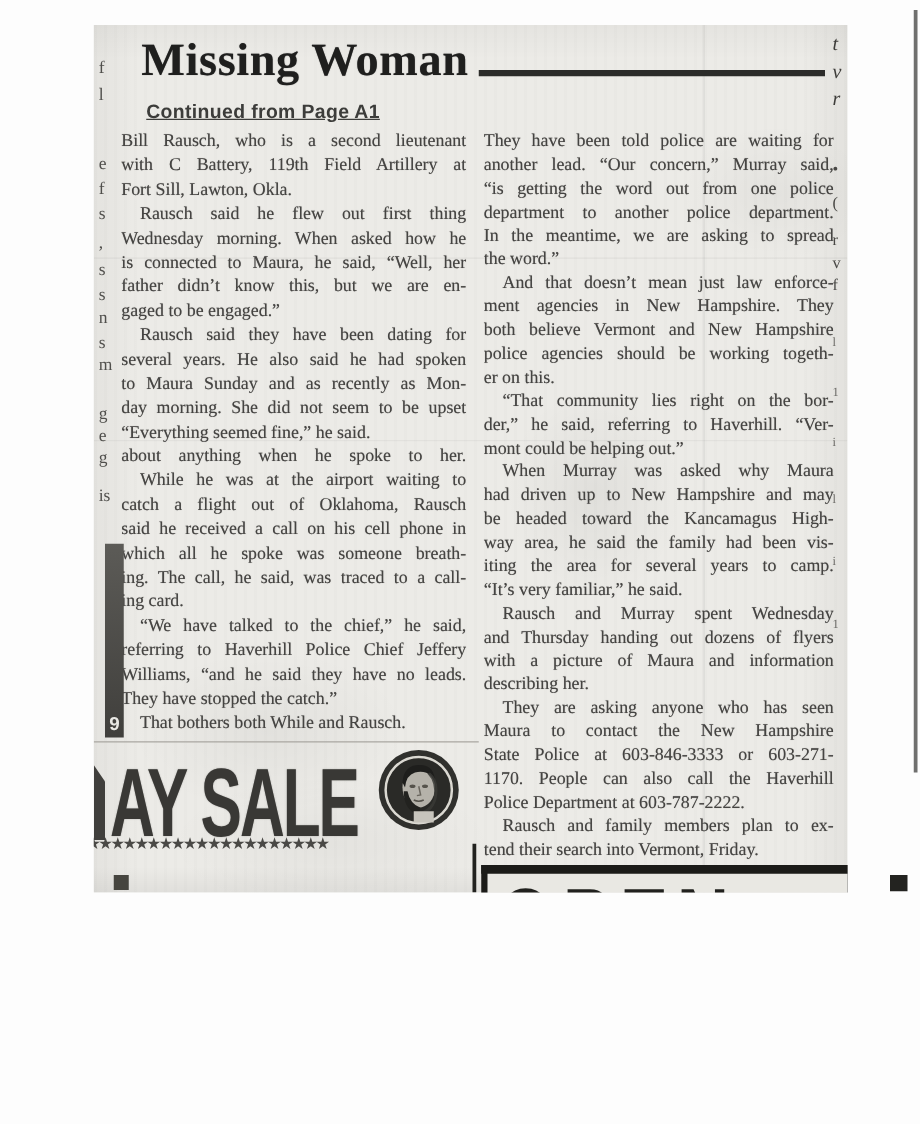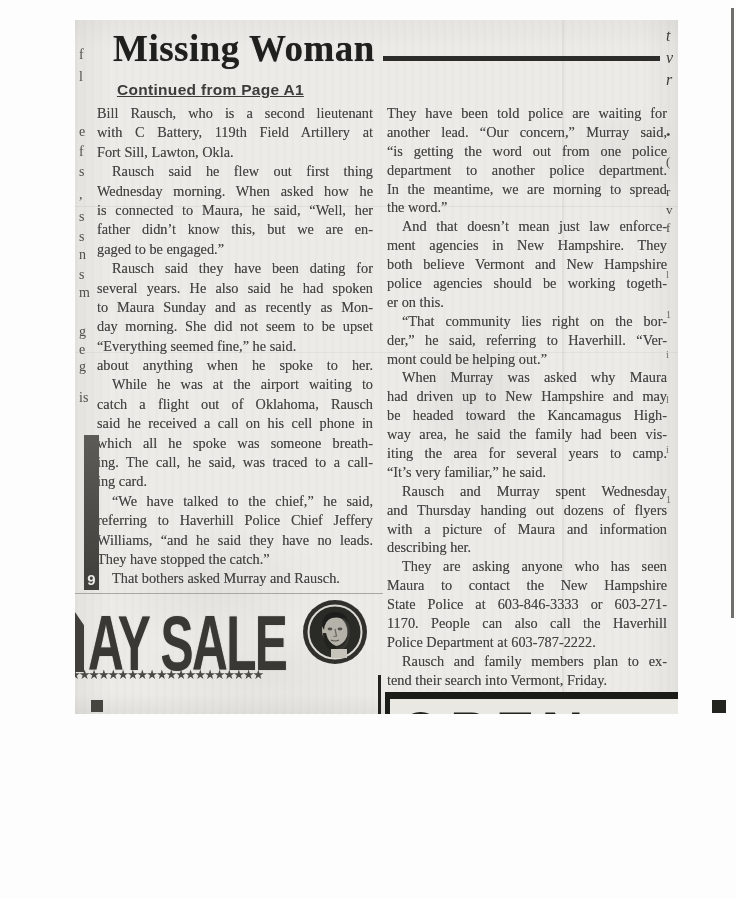--- a/index.html
+++ b/index.html
@@ -124,30 +124,30 @@
           <div class="jline">ing. The call, he said, was traced to a call-</div>
           <div class="jline last">ing card.</div>
         </div>
         <div class="par indent">
           <div class="jline">“We have talked to the chief,” he said,</div>
           <div class="jline">referring to Haverhill Police Chief Jeffery</div>
           <div class="jline">Williams, “and he said they have no leads.</div>
           <div class="jline last">They have stopped the catch.”</div>
         </div>
         <div class="par indent">
-          <div class="jline last">That bothers asked Murray and Rausch.</div>
+          <div class="jline last">That bothers both While and Rausch.</div>
         </div>
       </div>
     <div class="col col-right" id="col-right">
         <div class="par">
           <div class="jline">They have been told police are waiting for</div>
           <div class="jline">another lead. “Our concern,” Murray said,</div>
           <div class="jline">“is getting the word out from one police</div>
           <div class="jline">department to another police department.</div>
-          <div class="jline">In the meantime, we are morning to spread</div>
+          <div class="jline">In the meantime, we are asking to spread</div>
           <div class="jline last">the word.”</div>
         </div>
         <div class="par indent">
           <div class="jline">And that doesn’t mean just law enforce-</div>
           <div class="jline">ment agencies in New Hampshire. They</div>
           <div class="jline">both believe Vermont and New Hampshire</div>
           <div class="jline">police agencies should be working togeth-</div>
           <div class="jline last">er on this.</div>
         </div>
         <div class="par indent">

